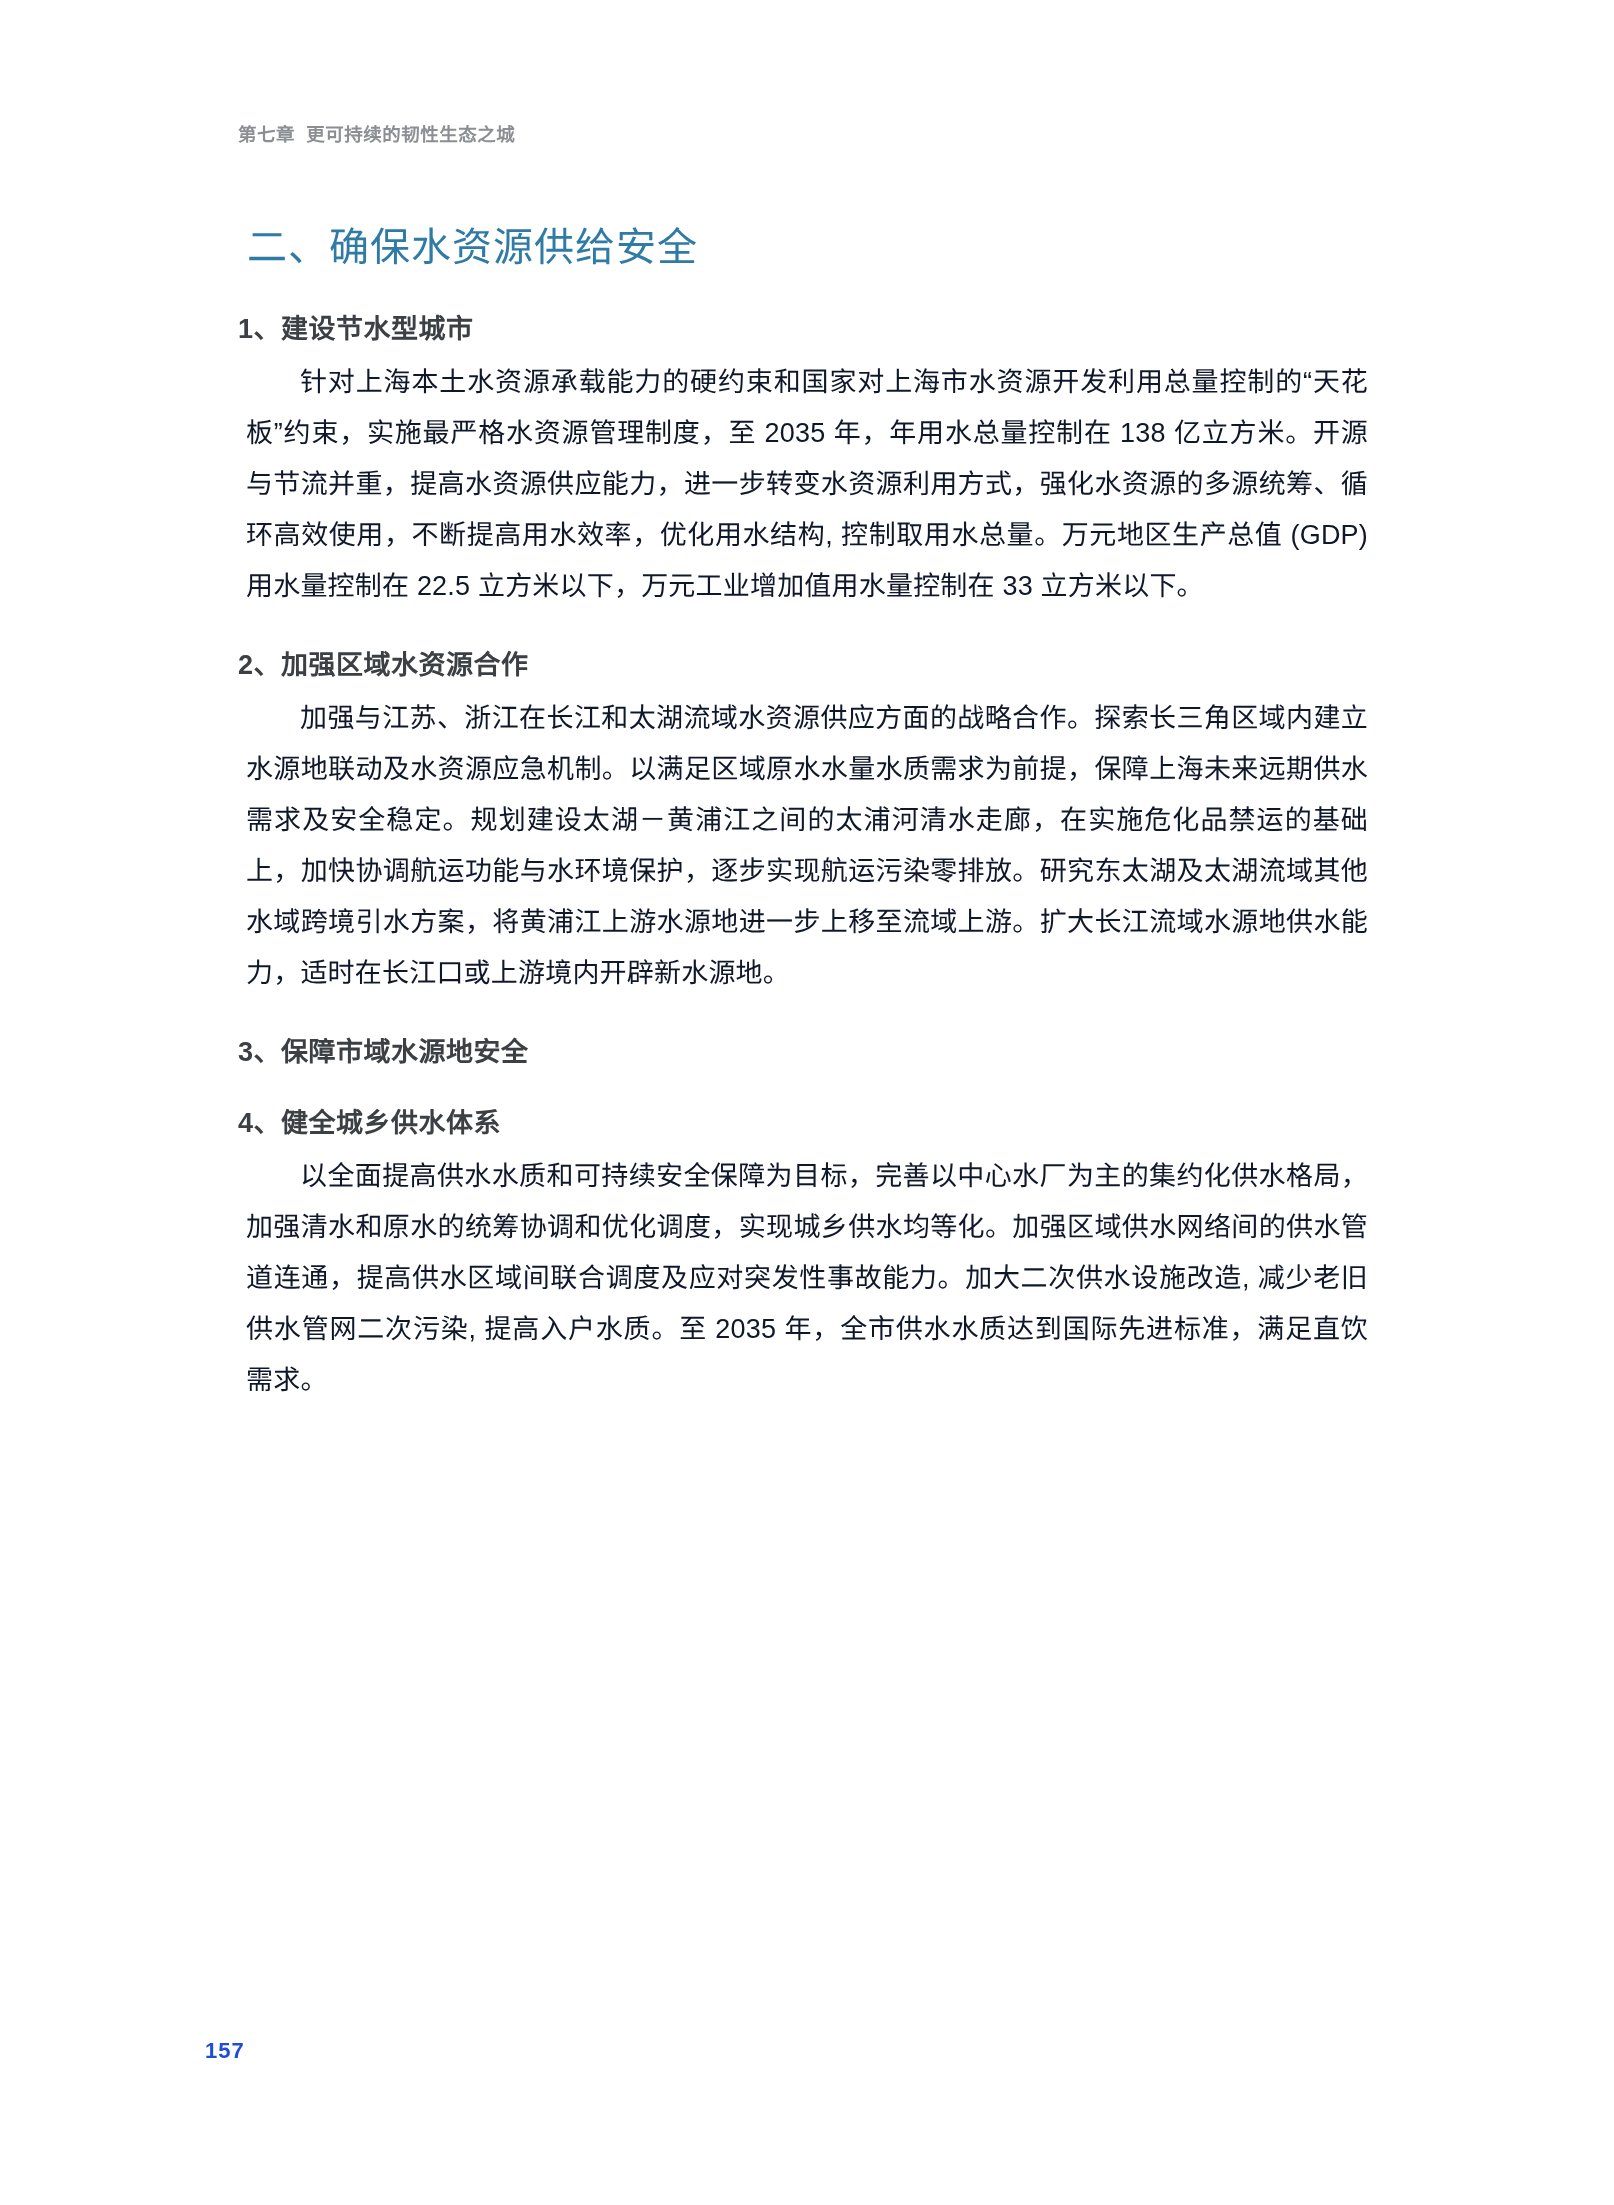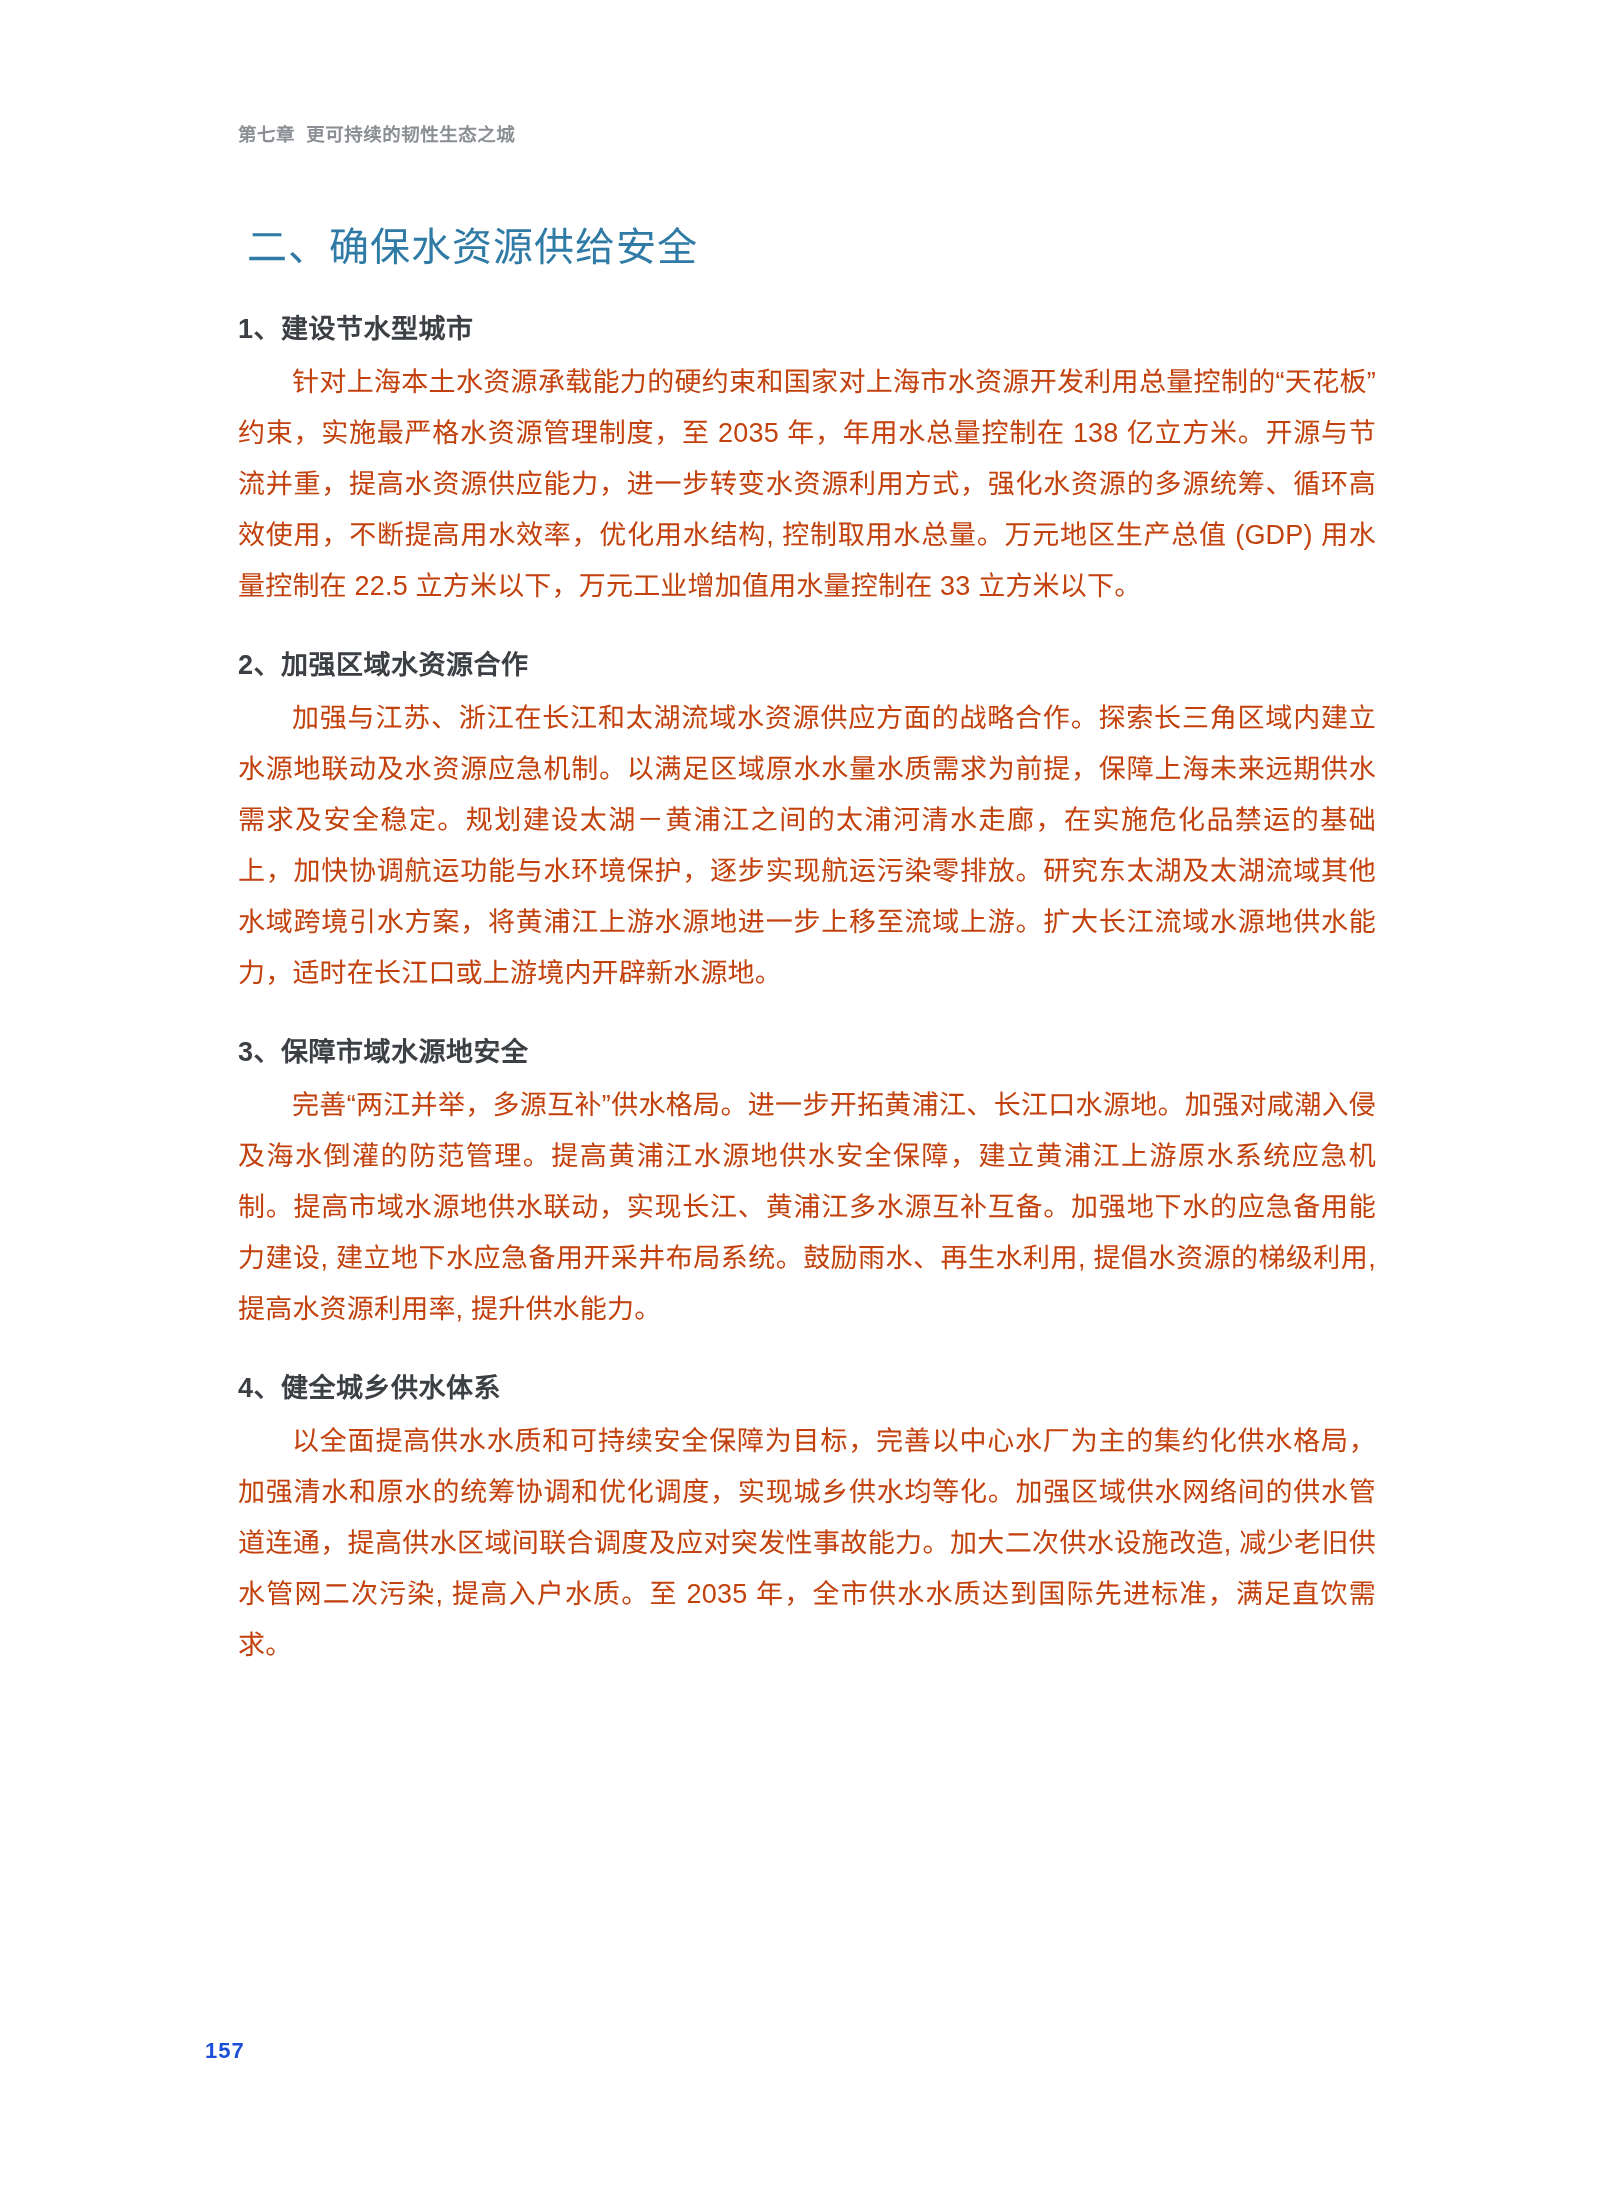--- a/index.html
+++ b/index.html
@@ -68,26 +68,26 @@
     margin-bottom: 36px;
   }
   .block:last-child {
     margin-bottom: 0;
   }
 
   
   .body-text {
     font-size: 27px;
     font-weight: 400;
-    color: #c2410c;
+    color: #0f172a;
     line-height: 51px;
     text-align: justify;
     text-justify: inter-character;
     text-indent: 2em;
-    margin: 0;
+    margin: 8px;
     letter-spacing: 0.2px;
     word-break: break-all;
   }
 
   
   .folio {
     position: absolute;
     left: 205px;
     top: 2038px;
     font-size: 22px;
@@ -112,21 +112,20 @@
       <p class="body-text">针对上海本土水资源承载能力的硬约束和国家对上海市水资源开发利用总量控制的“天花板”约束，实施最严格水资源管理制度，至 2035 年，年用水总量控制在 138 亿立方米。开源与节流并重，提高水资源供应能力，进一步转变水资源利用方式，强化水资源的多源统筹、循环高效使用，不断提高用水效率，优化用水结构, 控制取用水总量。万元地区生产总值 (GDP) 用水量控制在 22.5 立方米以下，万元工业增加值用水量控制在 33 立方米以下。</p>
     </div>
 
     <div class="block">
       <h2 class="sub-heading">2、加强区域水资源合作</h2>
       <p class="body-text">加强与江苏、浙江在长江和太湖流域水资源供应方面的战略合作。探索长三角区域内建立水源地联动及水资源应急机制。以满足区域原水水量水质需求为前提，保障上海未来远期供水需求及安全稳定。规划建设太湖－黄浦江之间的太浦河清水走廊，在实施危化品禁运的基础上，加快协调航运功能与水环境保护，逐步实现航运污染零排放。研究东太湖及太湖流域其他水域跨境引水方案，将黄浦江上游水源地进一步上移至流域上游。扩大长江流域水源地供水能力，适时在长江口或上游境内开辟新水源地。</p>
     </div>
 
     <div class="block">
       <h2 class="sub-heading">3、保障市域水源地安全</h2>
-      <p class="body-text">完善“两江并举，多源互补”供水格局。进一步开拓黄浦江、长江口水源地。加强对咸潮入侵及海水倒灌的防范管理。提高黄浦江水源地供水安全保障，建立黄浦江上游原水系统应急机制。提高市域水源地供水联动，实现长江、黄浦江多水源互补互备。加强地下水的应急备用能力建设, 建立地下水应急备用开采井布局系统。鼓励雨水、再生水利用, 提倡水资源的梯级利用, 提高水资源利用率, 提升供水能力。</p>
     </div>
 
     <div class="block">
       <h2 class="sub-heading">4、健全城乡供水体系</h2>
       <p class="body-text">以全面提高供水水质和可持续安全保障为目标，完善以中心水厂为主的集约化供水格局，加强清水和原水的统筹协调和优化调度，实现城乡供水均等化。加强区域供水网络间的供水管道连通，提高供水区域间联合调度及应对突发性事故能力。加大二次供水设施改造, 减少老旧供水管网二次污染, 提高入户水质。至 2035 年，全市供水水质达到国际先进标准，满足直饮需求。</p>
     </div>
 
   </div>
 
   <div class="folio">157</div>

